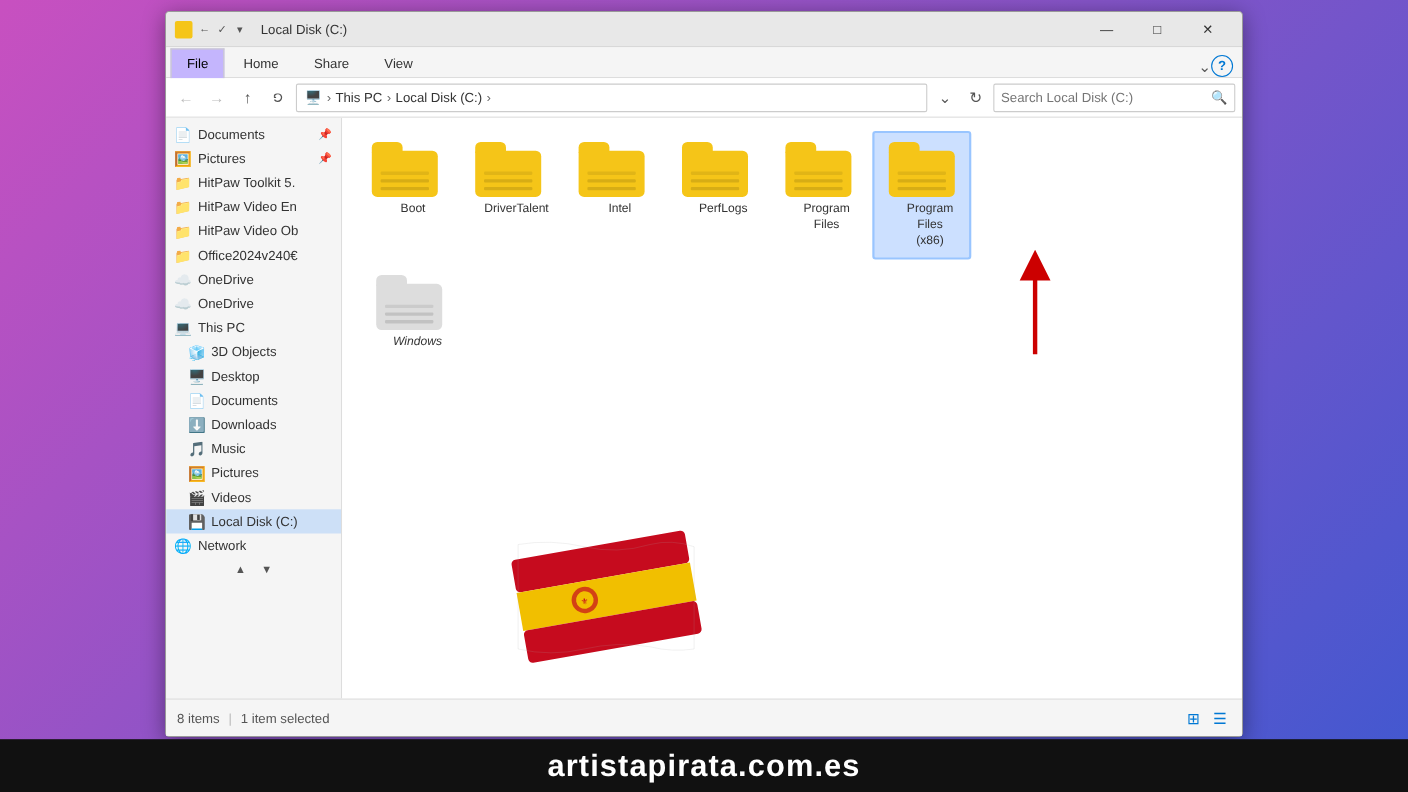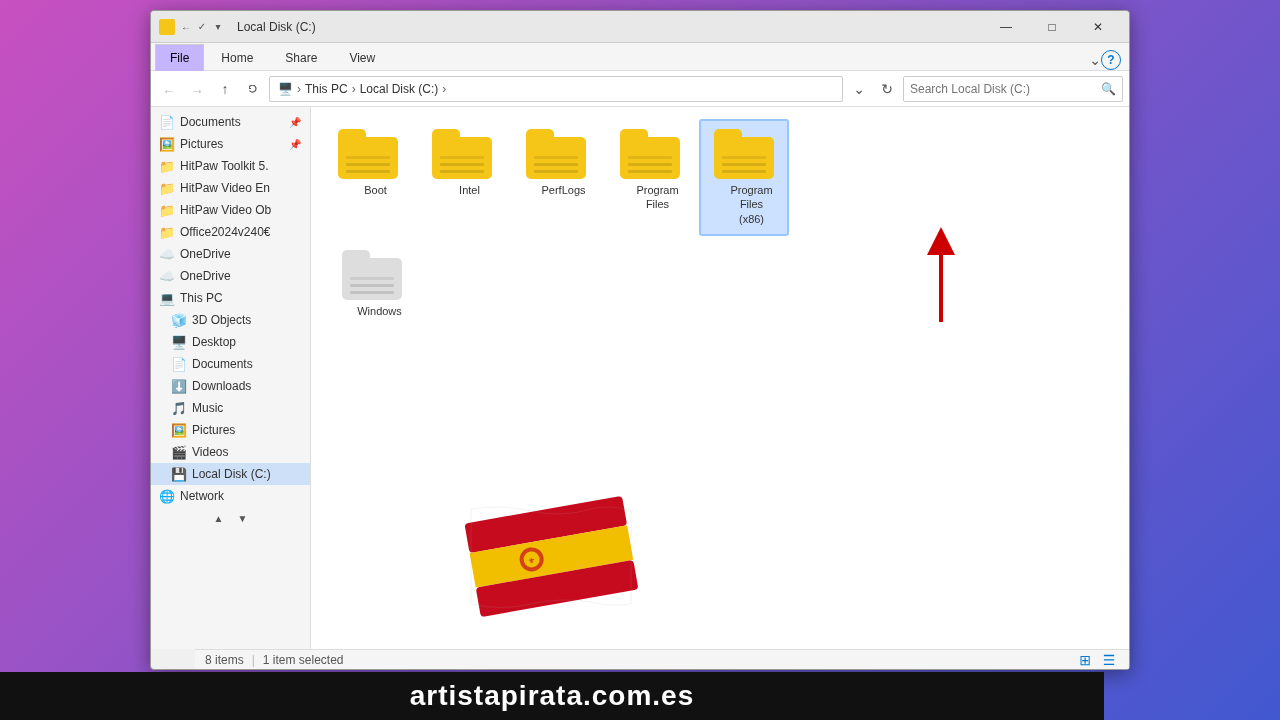--- a/index.html
+++ b/index.html
@@ -347,29 +347,28 @@
     
     .spain-flag {
       position: absolute;
       bottom: 30px;
       left: 140px;
       width: 200px;
       height: 130px;
     }
     
     .status-bar {
-      height: 20px;
+      height: 34px;
       background: #f5f5f5;
       border-top: 1px solid #ddd;
       display: flex;
       align-items: center;
       padding: 0 10px;
       font-size: 12px;
       color: #555;
-      margin-left: 44px;
     }
     .status-right {
       margin-left: auto;
       display: flex;
       gap: 4px;
     }
     .view-btn {
       width: 20px;
       height: 20px;
       display: flex;
@@ -377,21 +376,21 @@
       justify-content: center;
       cursor: pointer;
       color: #0078d4;
       font-size: 14px;
     }
     
     .watermark {
       position: absolute;
       bottom: 0;
       left: 0;
-      width: 1104px;
+      width: 1280px;
       height: 48px;
       background: #111;
       display: flex;
       align-items: center;
       justify-content: center;
       font-size: 28px;
       font-weight: 900;
       color: white;
       letter-spacing: 1px;
     }
@@ -562,20 +561,31 @@
             <div class="folder-tab"></div>
             <div class="folder-body">
               <div class="folder-stripe3"></div>
               <div class="folder-stripe2"></div>
               <div class="folder-stripe"></div>
             </div>
           </div>
           <span class="file-label">Boot</span>
         </div>
 
+        <div class="file-item">
+          <div class="folder-icon">
+            <div class="folder-tab"></div>
+            <div class="folder-body" style="background:#f5c518;">
+              <div class="folder-stripe3"></div>
+              <div class="folder-stripe2"></div>
+              <div class="folder-stripe"></div>
+            </div>
+          </div>
+          <span class="file-label">DriverTalent</span>
+        </div>
 
         <div class="file-item">
           <div class="folder-icon">
             <div class="folder-tab"></div>
             <div class="folder-body">
               <div class="folder-stripe3"></div>
               <div class="folder-stripe2"></div>
               <div class="folder-stripe"></div>
             </div>
           </div>
@@ -614,21 +624,21 @@
               <div class="folder-stripe2"></div>
               <div class="folder-stripe"></div>
             </div>
           </div>
           <span class="file-label">Program Files<br>(x86)</span>
         </div>
 
 
       </div>
 
-      <div style="display:flex; gap:4px; margin-top:4px; padding-left:4px;">
+      <div style="display:flex; gap:4px; margin-top:4px; padding-left:4px;font-style:italic;">
         <div class="file-item">
           <div class="folder-icon windows-folder">
             <div class="folder-tab" style="background:#ddd;"></div>
             <div class="folder-body" style="background:#ddd;">
               <div class="folder-stripe3"></div>
               <div class="folder-stripe2"></div>
               <div class="folder-stripe"></div>
             </div>
           </div>
           <span class="file-label">Windows</span>

